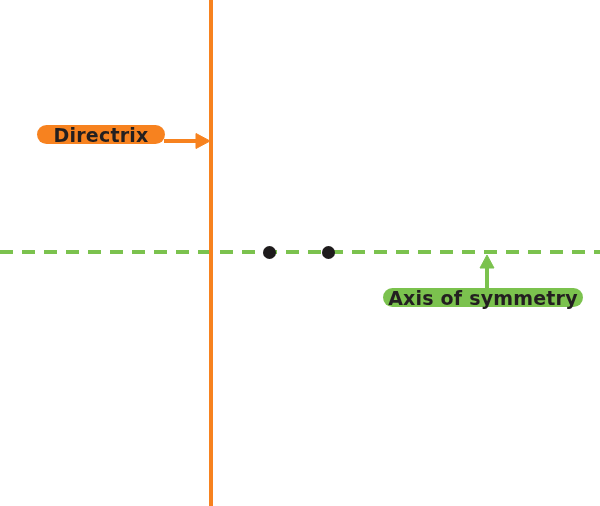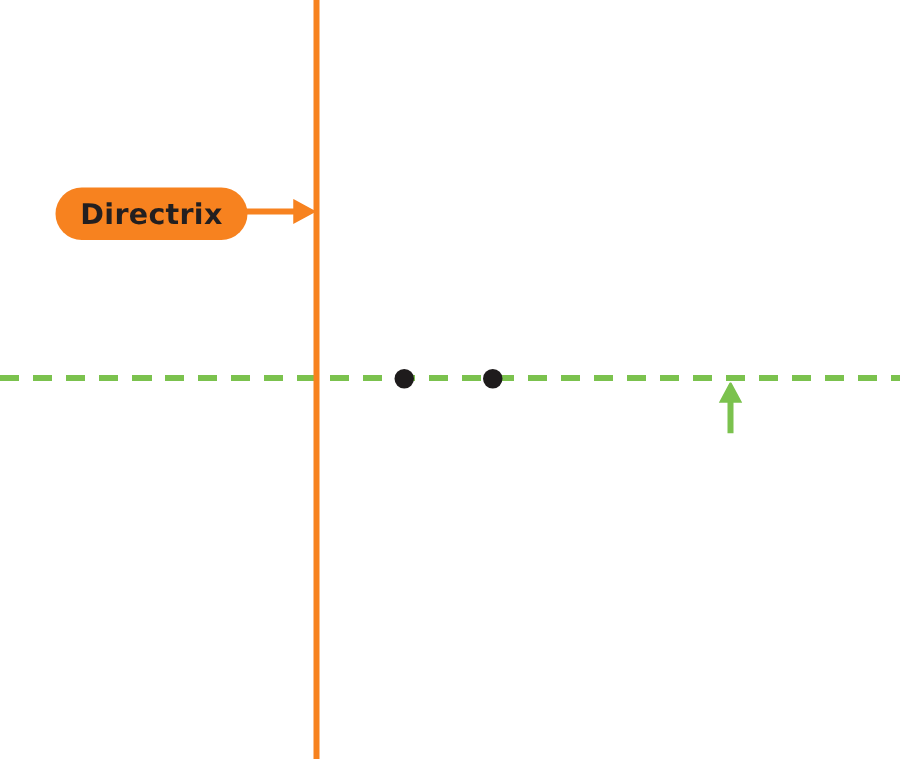--- a/index.html
+++ b/index.html
@@ -32,21 +32,21 @@
   
   .dot{
     position:absolute;width:13px;height:13px;border-radius:50%;
     background:var(--dot);z-index:3;
   }
   .dot-left{left:263px;top:246px;}
   .dot-right{left:322px;top:246px;}
 
   
   .pill{
-    position:absolute;height:35px;border-radius:18px;z-index:4;
+    position:absolute;height:19px;border-radius:18px;z-index:4;
     display:flex;align-items:center;justify-content:center;
     color:var(--text);font-weight:bold;font-size:19px;letter-spacing:.2px;
   }
   .pill-directrix{left:37px;top:125px;width:128px;background:var(--orange);}
   .pill-axis{left:383px;top:288px;width:200px;background:var(--green);}
 
   
   .arrow{position:absolute;z-index:4;display:block;}
   .arrow-directrix{left:164px;top:132px;}
   .arrow-axis{left:479px;top:255px;}
@@ -65,19 +65,22 @@
 
   <div class="pill pill-directrix">
     <span>Directrix</span>
   </div>
 
   <svg class="arrow arrow-directrix" width="46" height="18" viewBox="0 0 46 18">
     <line x1="0" y1="9" x2="34" y2="9" stroke="#F7821F" stroke-width="4" fill="#F7821F"></line>
     <polygon points="32,1.5 46,9 32,16.5" fill="#F7821F" stroke="#F7821F"></polygon>
   </svg>
 
+  <div class="pill pill-axis">
+    <span>Axis of symmetry</span>
+  </div>
 
   <svg class="arrow arrow-axis" width="16" height="34" viewBox="0 0 16 34">
     <line x1="8" y1="34" x2="8" y2="10" stroke="#7BC24E" stroke-width="4" fill="#7BC24E"></line>
     <polygon points="1,13 8,0 15,13" fill="#7BC24E" stroke="#7BC24E"></polygon>
   </svg>
 
 </div>
 
 </body></html>

